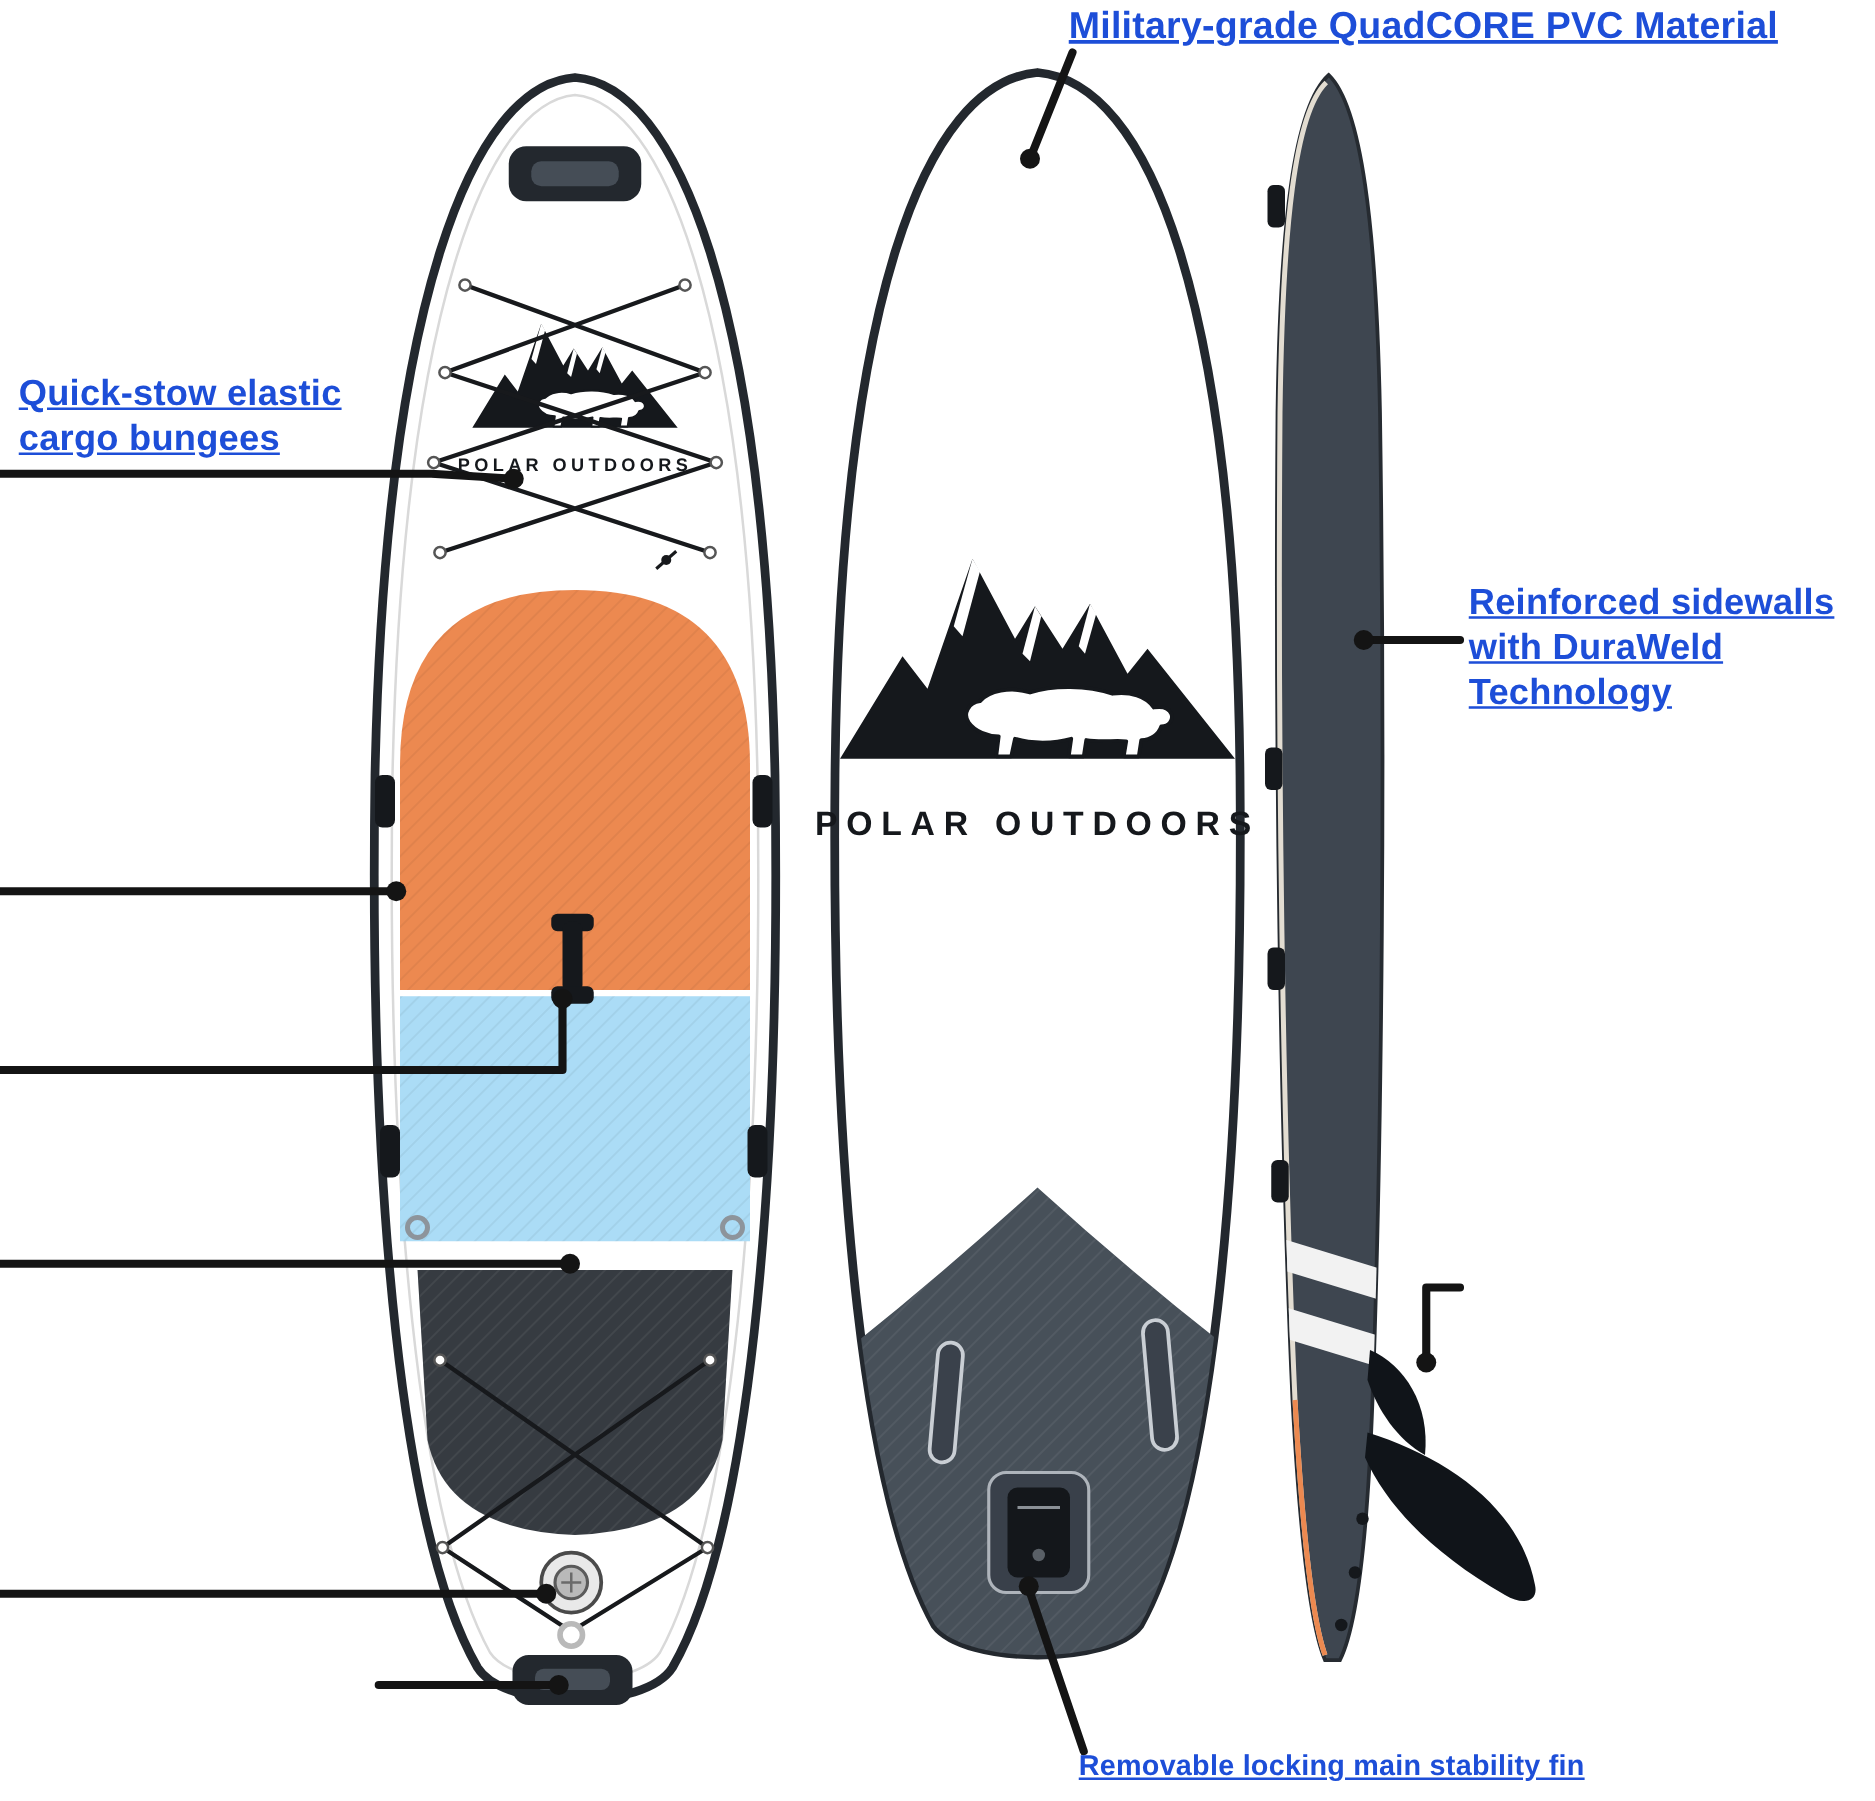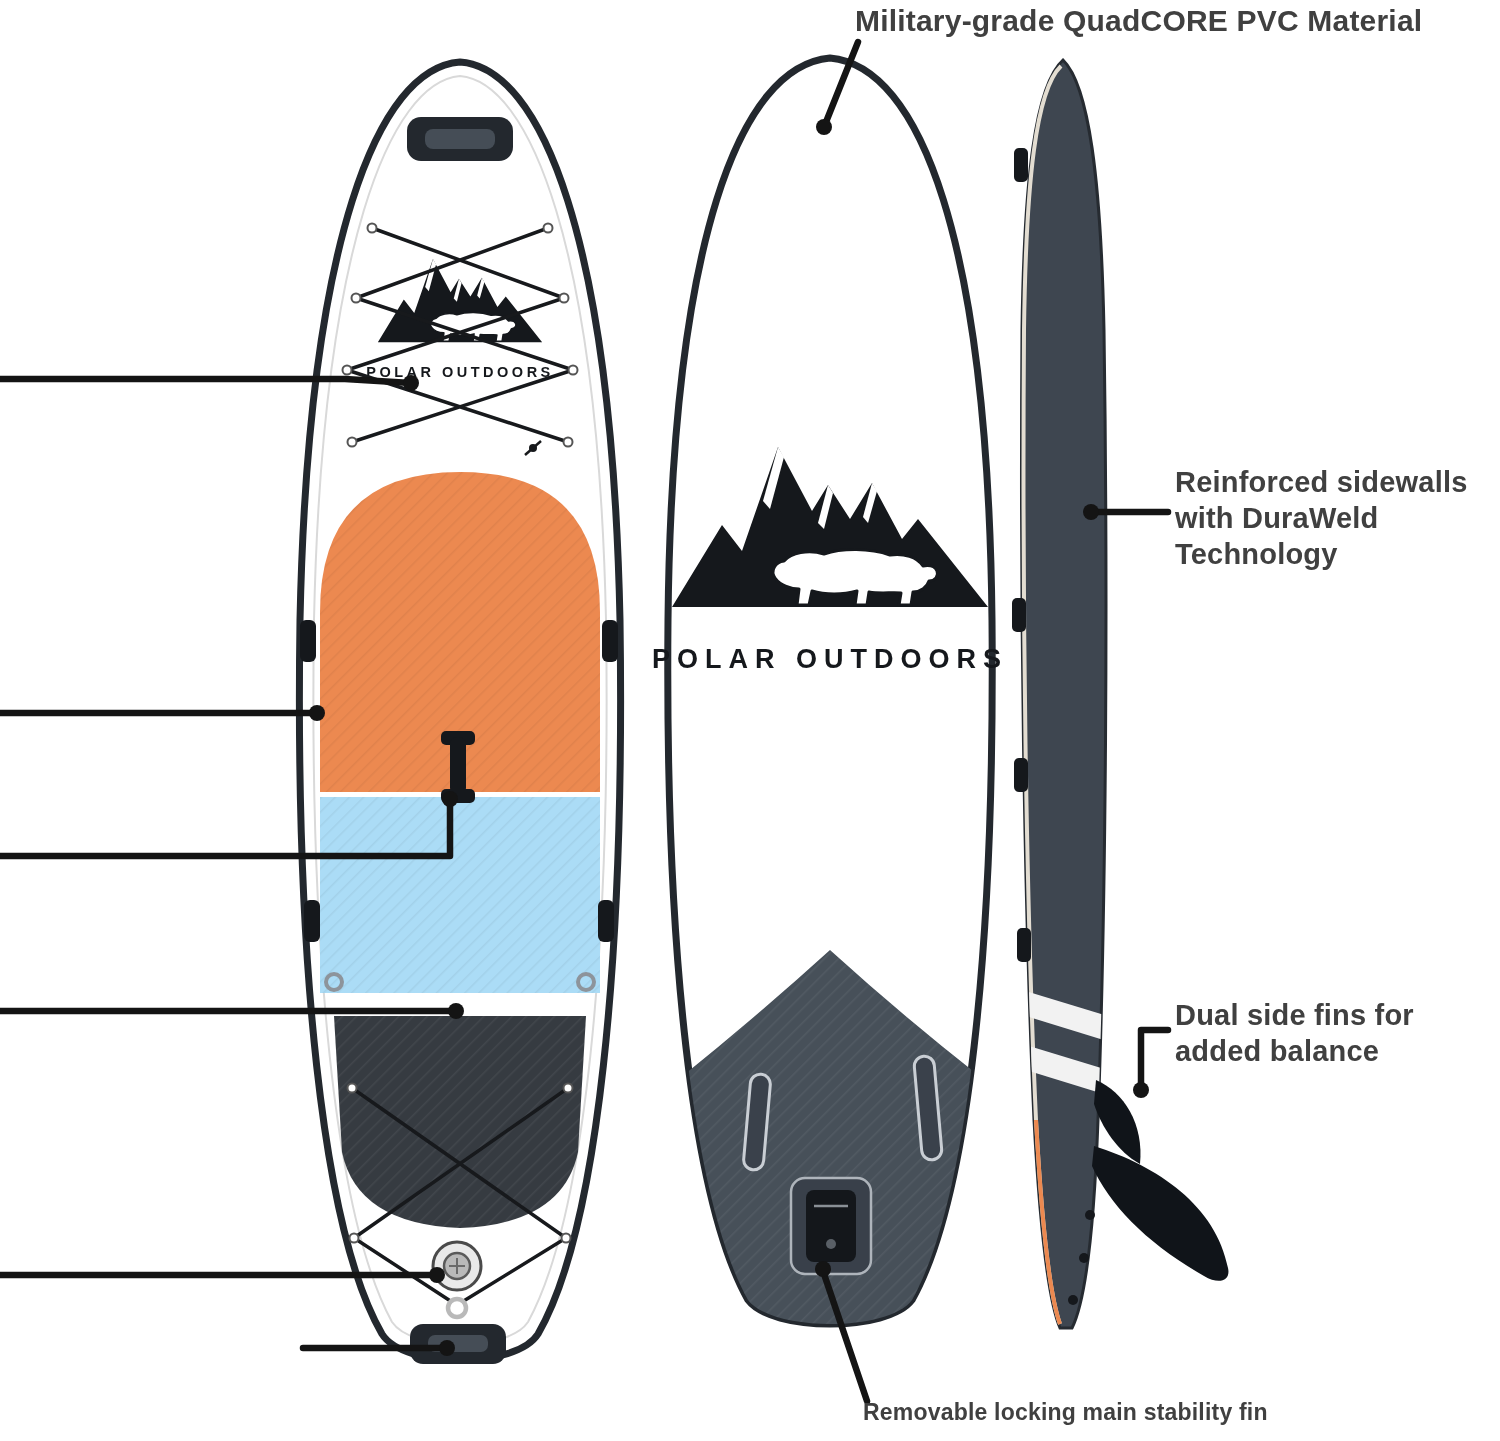--- a/index.html
+++ b/index.html
@@ -2,22 +2,22 @@
 <html><head>
 <meta charset="utf-8">
 <style>
   html,body{margin:0;padding:0;background:#fff;}
   .stage{
     position:relative;width:1500px;height:1441px;background:#ffffff;
     font-family:"Liberation Sans",sans-serif;overflow:hidden;
   }
   svg.diagram{position:absolute;left:0;top:0;}
   .label{
-    position:absolute;color:#404040;font-weight:700;font-size:29px;
-    line-height:1.24;white-space:pre-line;letter-spacing:.2px;
+    position:absolute;color:#1d4ed8;font-weight:700;font-size:29px;
+    line-height:1.24;white-space:pre-line;letter-spacing:.2px;text-decoration:underline;
   }
   .label-left{left:15px;width:320px;}
   .label-right{left:1175px;width:310px;}
   .label-top{left:855px;top:2px;font-size:30px;white-space:nowrap;}
   .label-bottom{left:863px;top:1398px;font-size:23px;white-space:nowrap;}
   .wordmark{font-family:"Liberation Sans",sans-serif;font-weight:bold;fill:#15181c;}
 </style>
 </head>
 <body>
 
@@ -196,21 +196,21 @@
       <circle cx="437" cy="1275" r="8"></circle>
       <circle cx="447" cy="1348" r="8"></circle>
       <circle cx="1091" cy="512" r="8"></circle>
       <circle cx="1141" cy="1090" r="8"></circle>
       <circle cx="823" cy="1269" r="8"></circle>
     </g>
   </svg>
 
   <div class="label label-top">Military-grade QuadCORE PVC Material</div>
 
+  <div class="label label-left" style="top:298px">Quick-stow elastic
+cargo bungees</div>
 
   <div class="label label-right" style="top:465px">Reinforced sidewalls
 with DuraWeld
 Technology</div>
-  <div class="label label-right" style="top:998px">Dual side fins for
-added balance</div>
 
   <div class="label label-bottom">Removable locking main stability fin</div>
 </div>
 
 </body></html>

